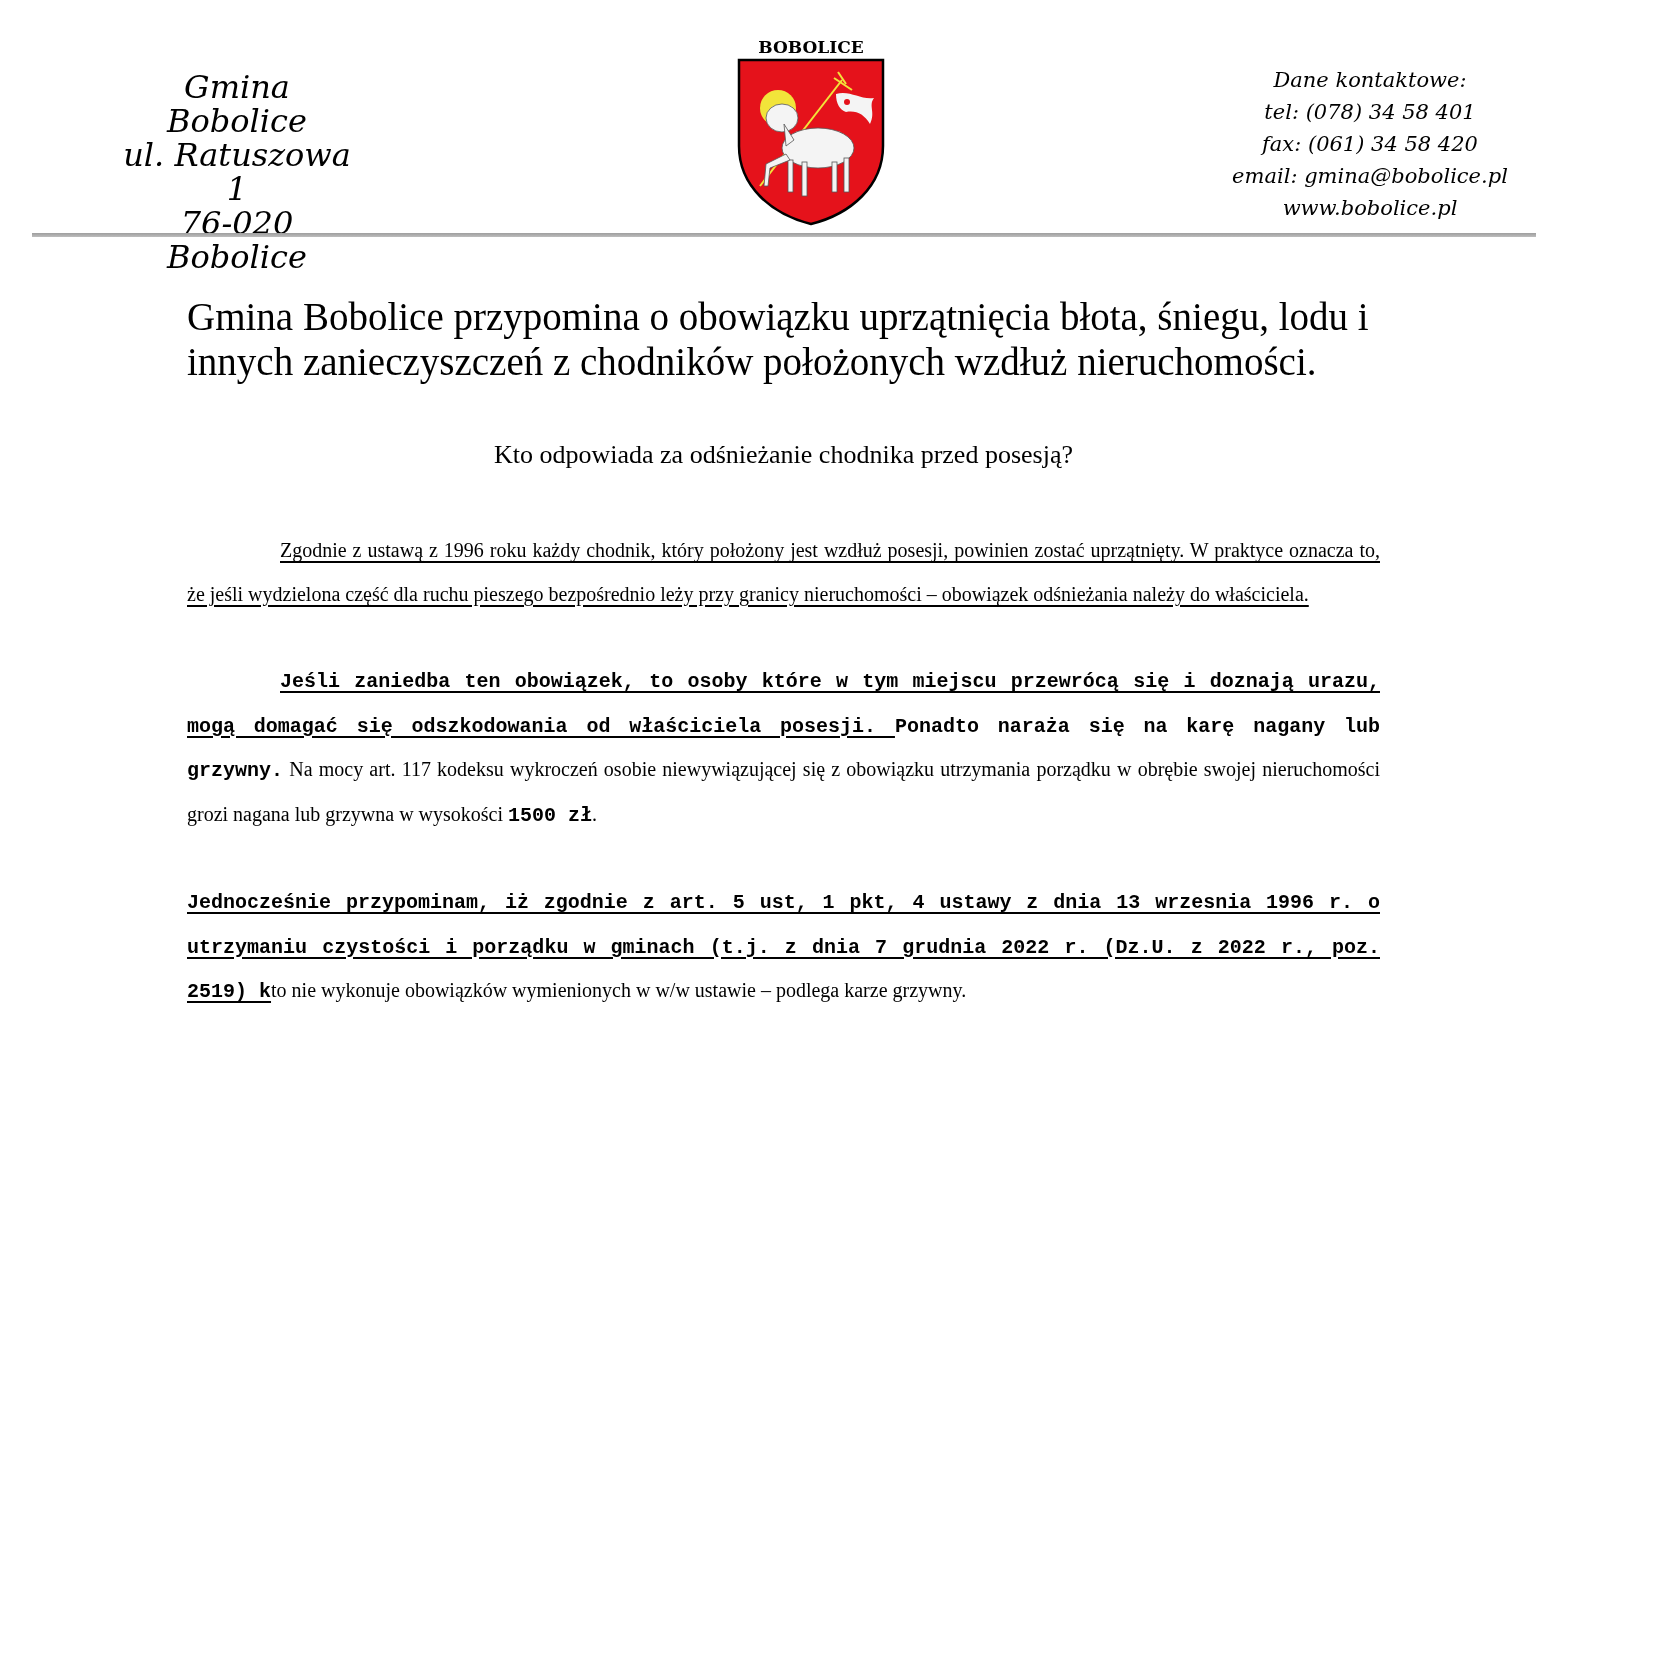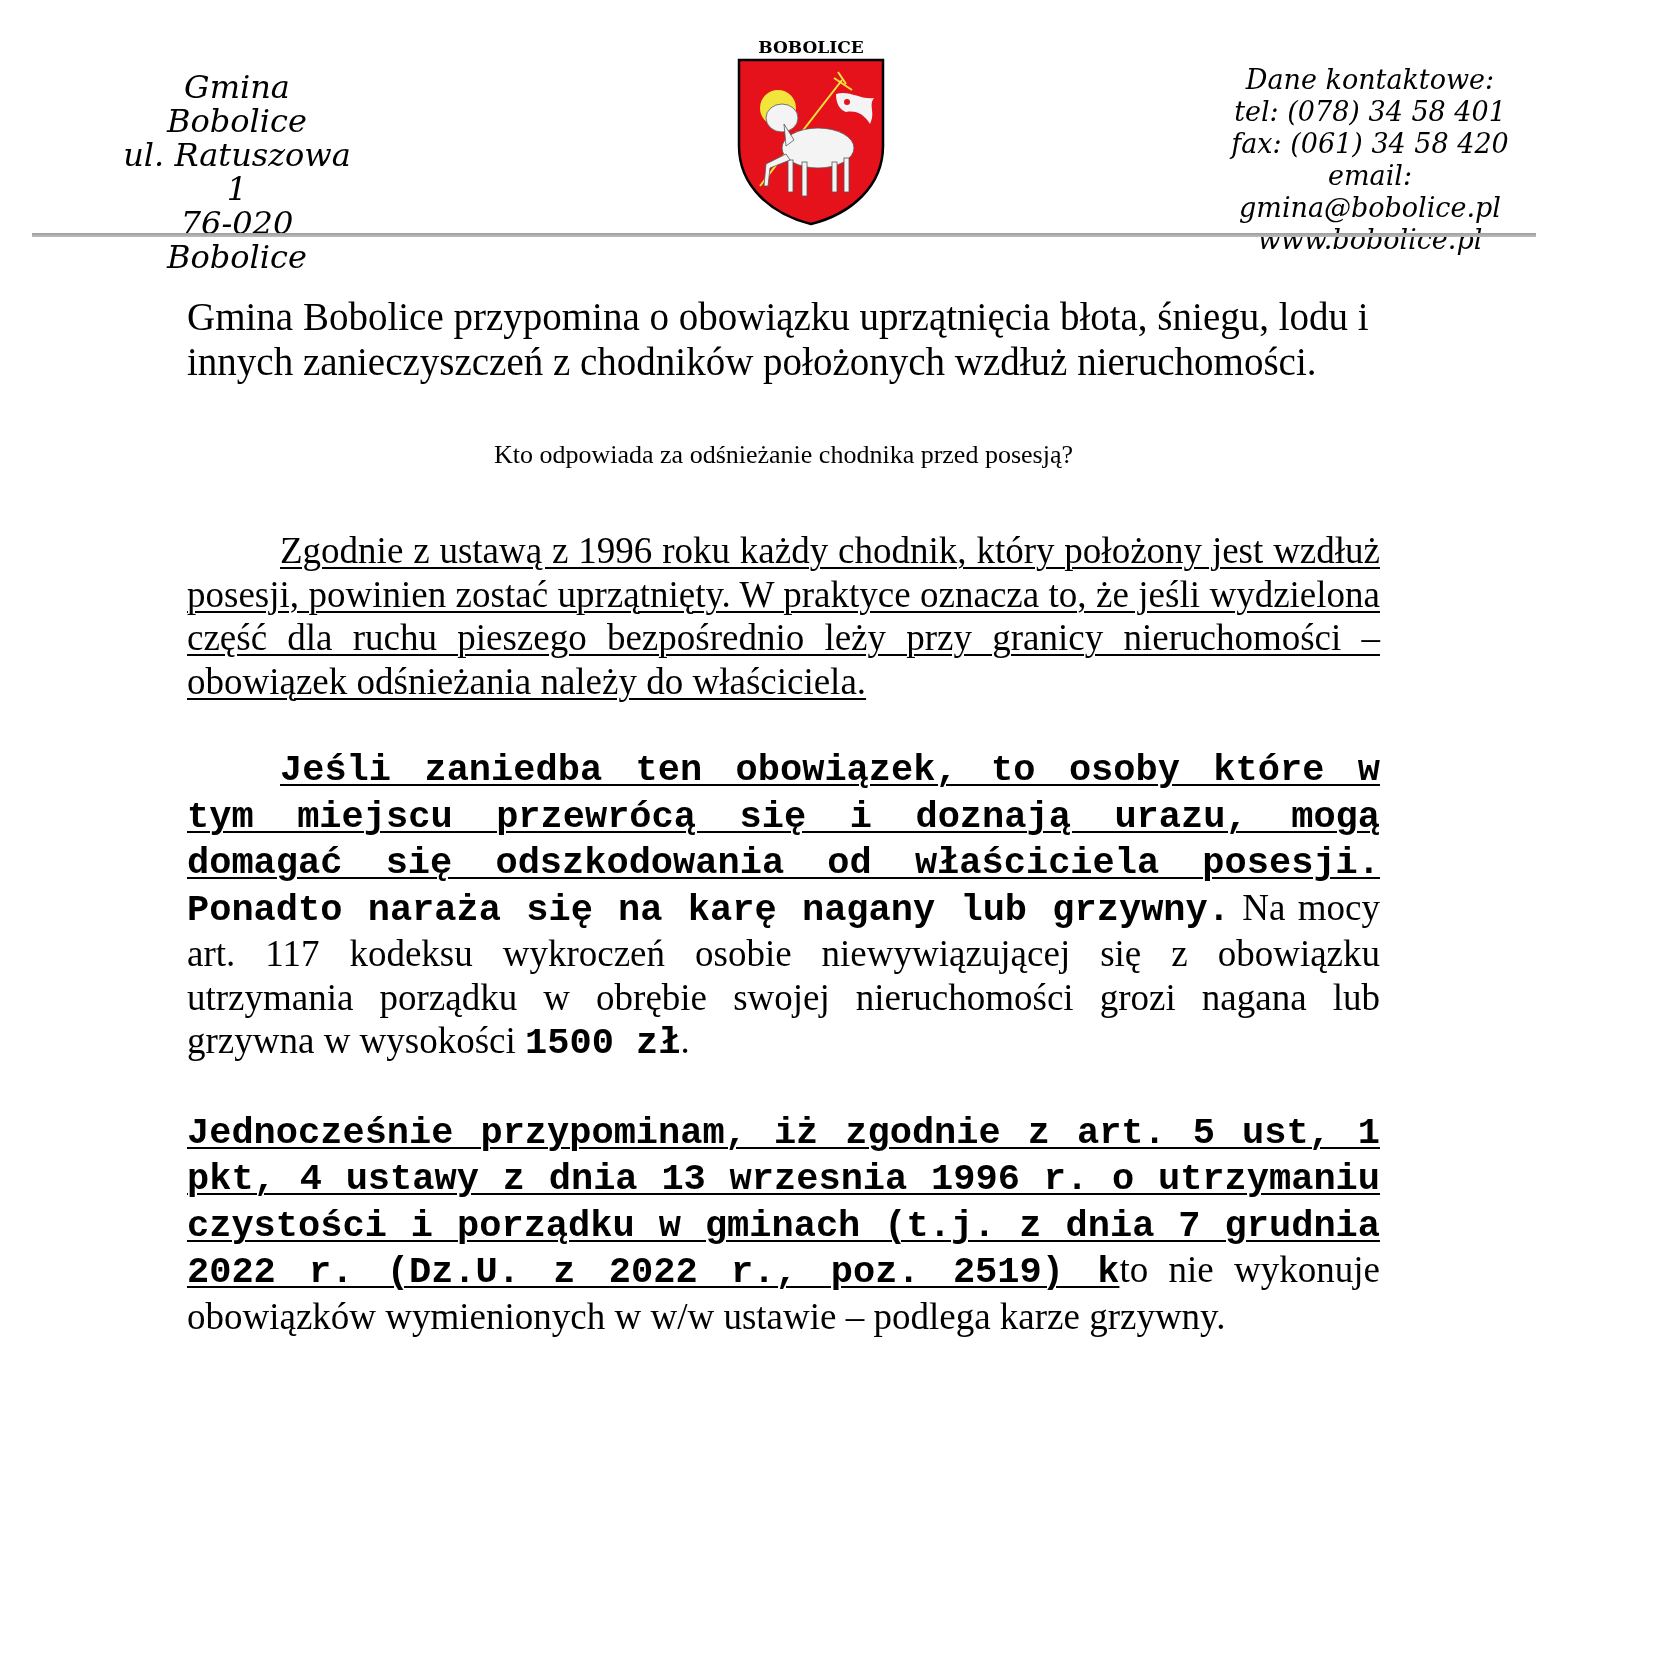--- a/index.html
+++ b/index.html
@@ -4,40 +4,40 @@
 <style>
   html, body { margin:0; padding:0; background:#ffffff; }
   body { width:1654px; height:1653px; position:relative; overflow:hidden; color:#000; }
   .hdr-left {
     position:absolute; left:112px; top:70px; width:250px;
     font-family:"DejaVu Serif", serif; font-style:italic; font-size:32px; line-height:34px;
     text-align:center;
   }
   .hdr-right {
     position:absolute; left:1240px; top:64px; width:340px; margin-left:-40px;
-    font-family:"DejaVu Serif", serif; font-style:italic; font-size:27px; line-height:32px;
+    font-family:"DejaVu Serif", serif; font-style:italic; font-size:21px; line-height:32px;
     text-align:center;
   }
   .crest { position:absolute; left:736px; top:36px; width:150px; height:190px; }
   .hr-line {
     position:absolute; left:32px; top:233px; width:1504px; height:4px;
     background:linear-gradient(#9e9e9e,#bdbdbd);
   }
   .main {
     position:absolute; left:187px; top:294px; width:1193px;
     font-family:"Liberation Serif", serif;
   }
   .title {
     font-size:39px; line-height:45px; text-align:left; margin:0;
   }
   .subtitle {
     font-size:26px; line-height:45px; text-align:center; margin:48px 0 0 0;
   }
   .para {
-    font-size:37px; line-height:43.5px; text-align:justify; margin:0;
+    font-size:20px; line-height:43.5px; text-align:justify; margin:0;
     text-align-last:left;
   }
   .p1 { margin-top:52px; }
   .p2 { margin-top:43px; }
   .p3 { margin-top:43px; }
   .p4 { margin-top:43px; }
   .indent { display:inline-block; width:93px; }
   .u { text-decoration:underline; text-decoration-thickness:2px; text-underline-offset:4px; }
   .b { font-weight:bold;font-family:Liberation Mono, monospace; }
 </style>

